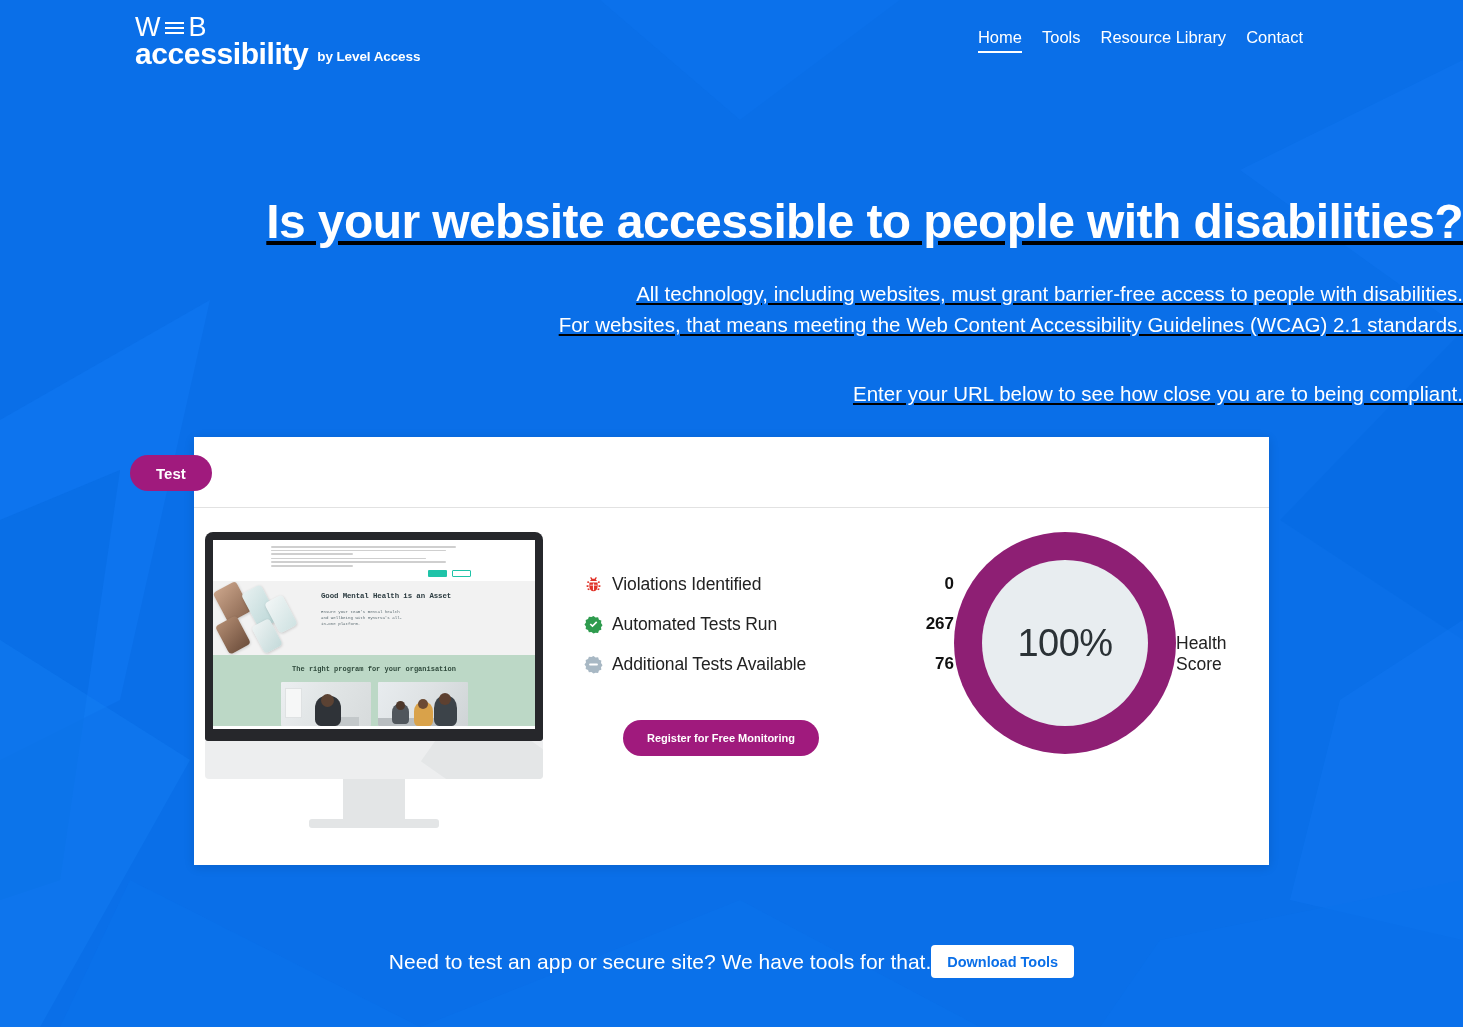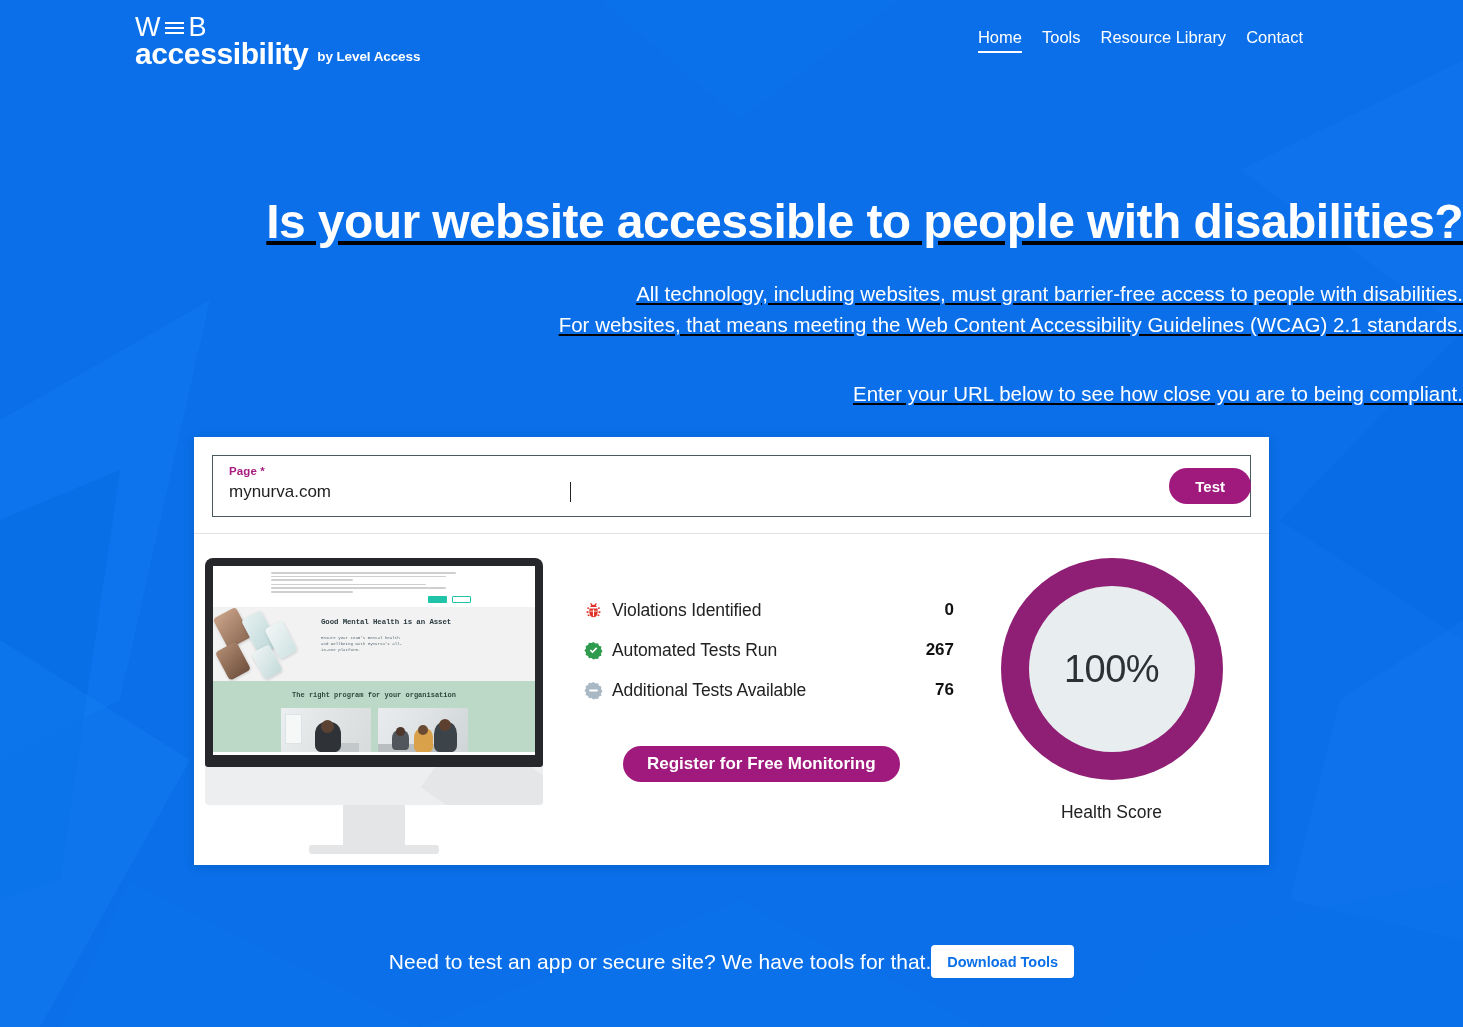--- a/index.html
+++ b/index.html
@@ -188,26 +188,26 @@
   .stat-row {
     display: flex; align-items: center; height: 40px;
   }
   .stat-icon { width: 28px; display: flex; align-items: center; }
   .stat-label { font-size: 17.5px; color: #222; flex: 1; letter-spacing: -0.1px; }
   .stat-value { font-size: 17px; font-weight: 700; color: #111; text-align: right; width: 60px; }
 
   .register-btn {
     margin-top: 36px; margin-left: 39px;
     background: #A01A7D; color: #fff; border: none; border-radius: 22px;
-    padding: 0 24px; height: 36px; font-size: 17px; font-weight: 700;
+    padding: 0 24px; height: 36px; font-size: 11px; font-weight: 700;
     cursor: pointer; font-family: "Liberation Sans", sans-serif;
   }
 
   
-  .score-col { flex: 1; display: flex; flex-direction: column; align-items: center; padding-top: 6px; }
+  .score-col { flex: 1; display: flex; flex-direction: row; align-items: center; padding-top: 6px; }
   .donut { position: relative; width: 222px; height: 222px; }
   .donut svg { display: block; }
   .donut-text {
     position: absolute; inset: 0; display: flex; align-items: center; justify-content: center;
     font-size: 38px; font-weight: 400; color: #2b3236; letter-spacing: -0.5px;
   }
   .score-label { margin-top: 22px; font-size: 17.5px; color: #222; }
 
   
   .footer-cta {
@@ -274,27 +274,20 @@
     <div class="hero-sub">
       <div>All technology, including websites, must grant barrier-free access to people with disabilities.</div>
       <div>For websites, that means meeting the Web Content Accessibility Guidelines (WCAG) 2.1 standards.</div>
     </div>
     <div class="hero-cta">Enter your URL below to see how close you are to being compliant.</div>
   </div>
 
   <div class="card">
 
     <div class="form-row">
-      <div class="url-field">
-        <div class="url-label">Page *</div>
-        <div class="url-value-wrap">
-          <input class="url-value" value="mynurva.com" style="">
-          <span class="caret"></span>
-        </div>
-      </div>
       <button class="test-btn">Test</button>
     </div>
 
     <div class="divider"></div>
 
     <div class="result-body">
 
       <div class="monitor-col">
         <div class="monitor">
           <div class="screen-bezel">

